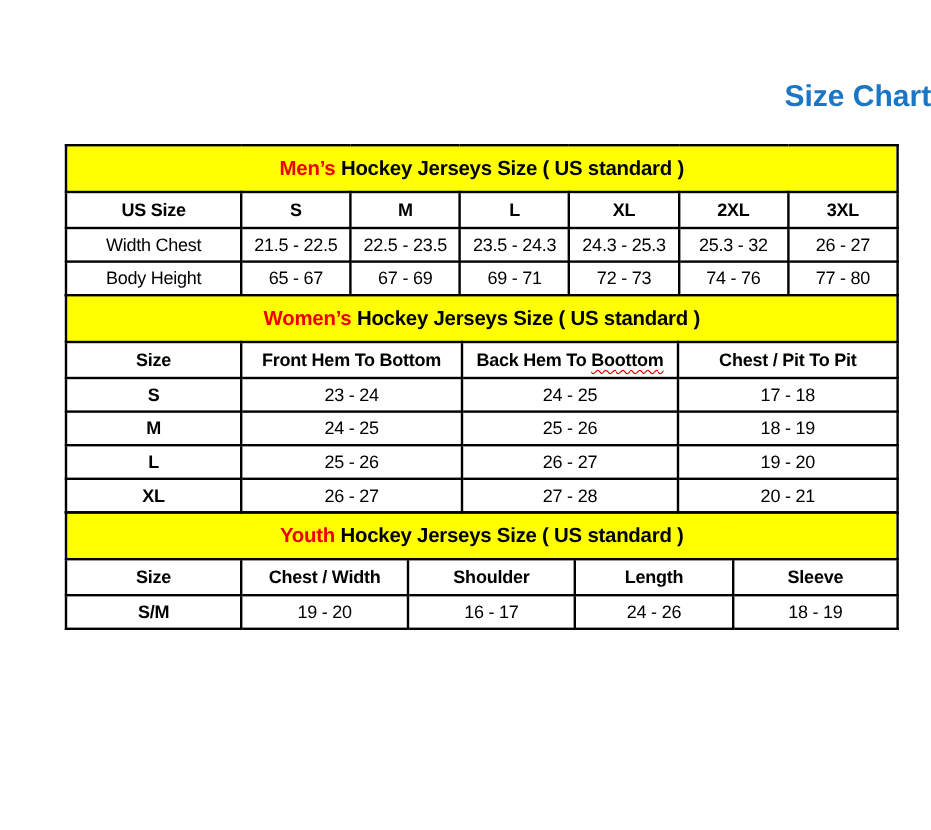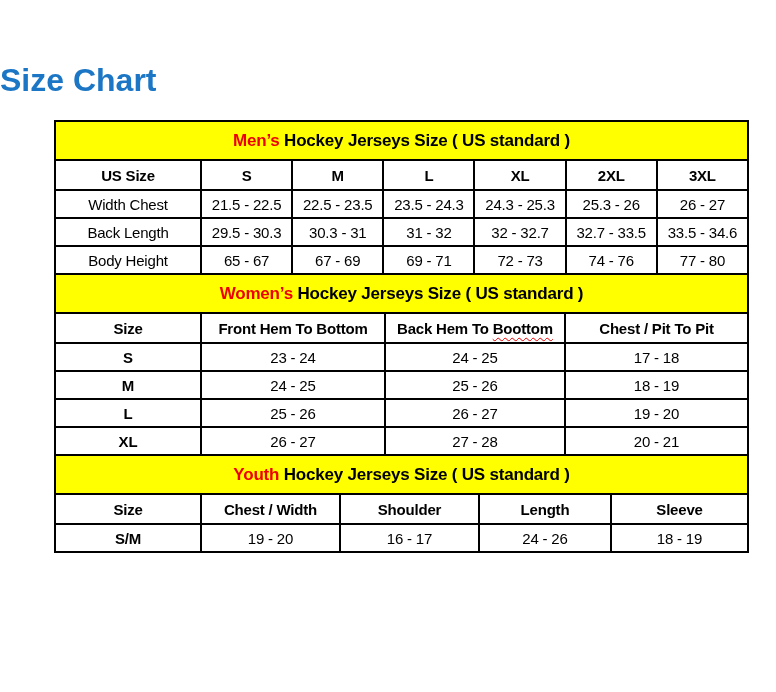--- a/index.html
+++ b/index.html
@@ -11,23 +11,23 @@
     width: 776px;
     height: 692px;
     overflow: hidden;
     font-family: "Liberation Sans", sans-serif;
     color: #000000;
   }
   .page-title {
     margin-top: 62px;
     height: 36px;
     line-height: 36px;
-    text-align: left;
+    text-align: right;
     color: #1B76C5;
-    font-size: 32px;
+    font-size: 25px;
     font-weight: bold;
     letter-spacing: 0px;
   }
   .chart-wrap {
     margin: 22px 0 0 54px;
     width: 760px;
   }
   table.size-table {
     width: 695px;
     border-collapse: collapse;
@@ -103,31 +103,22 @@
         <th>XL</th>
         <th>2XL</th>
         <th>3XL</th>
       </tr>
       <tr class="data-row">
         <td>Width Chest</td>
         <td>21.5 - 22.5</td>
         <td>22.5 - 23.5</td>
         <td>23.5 - 24.3</td>
         <td>24.3 - 25.3</td>
-        <td>25.3 - 26</td>
+        <td>25.3 - 32</td>
         <td>26 - 27</td>
-      </tr>
-      <tr class="data-row">
-        <td>Back Length</td>
-        <td>29.5 - 30.3</td>
-        <td>30.3 - 31</td>
-        <td>31 - 32</td>
-        <td>32 - 32.7</td>
-        <td>32.7 - 33.5</td>
-        <td>33.5 - 34.6</td>
       </tr>
       <tr class="data-row">
         <td>Body Height</td>
         <td>65 - 67</td>
         <td>67 - 69</td>
         <td>69 - 71</td>
         <td>72 - 73</td>
         <td>74 - 76</td>
         <td>77 - 80</td>
       </tr>

